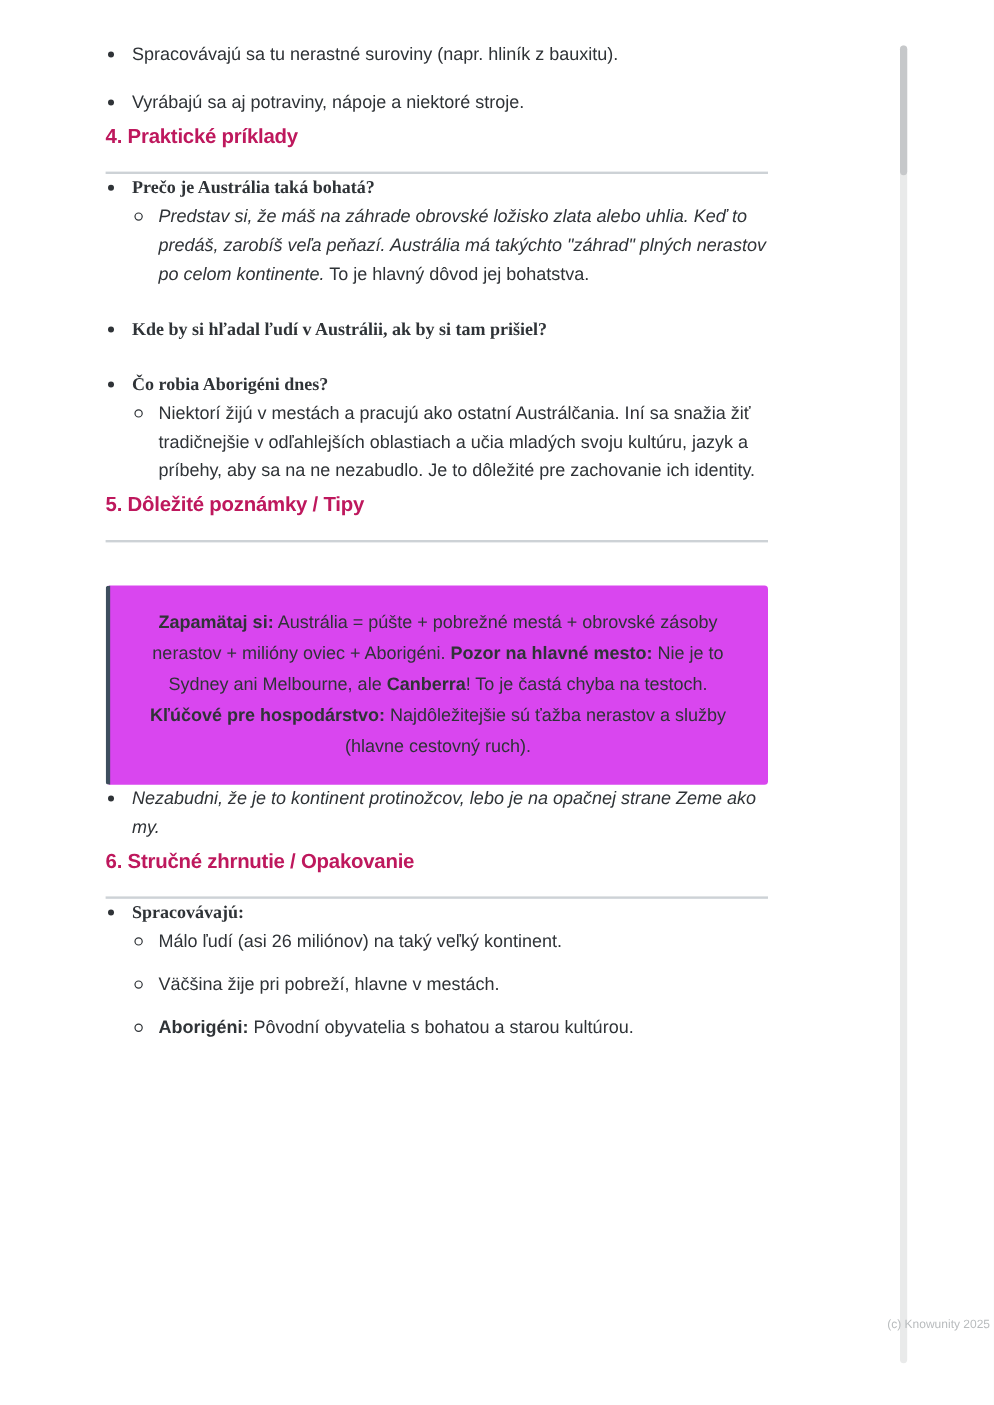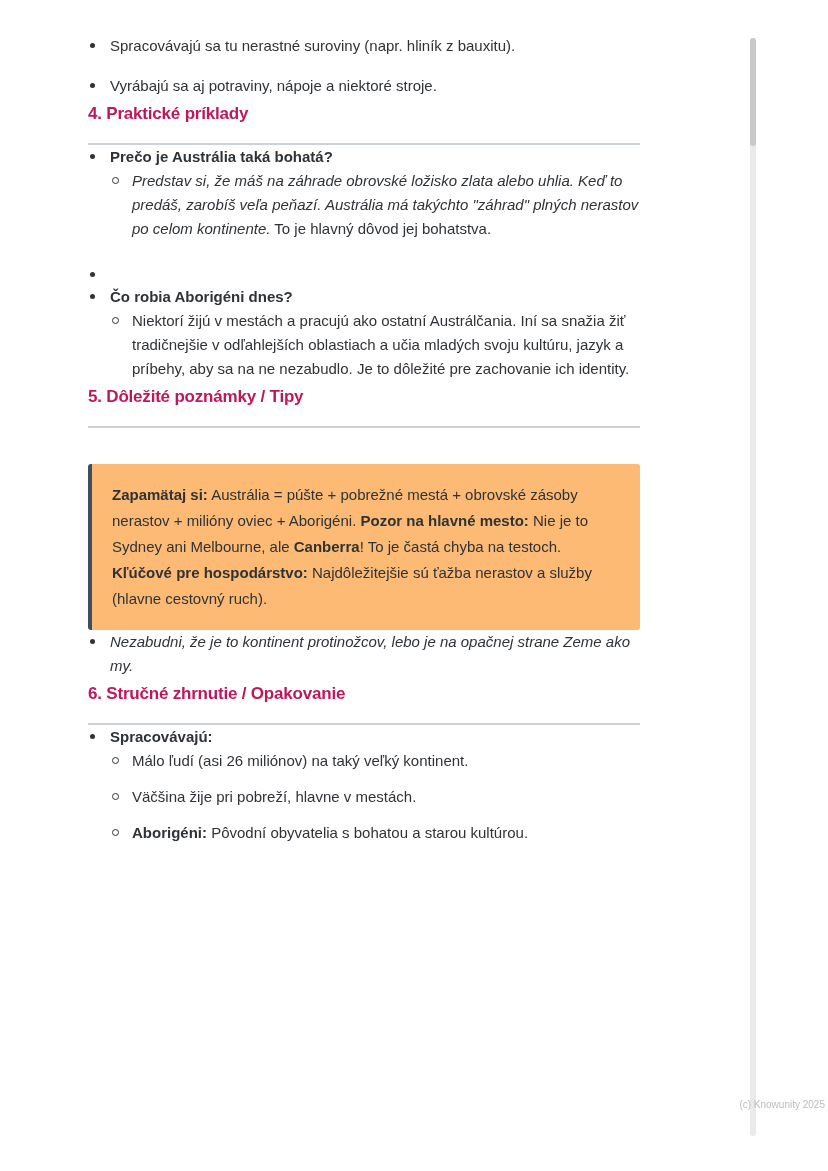--- a/index.html
+++ b/index.html
@@ -58,40 +58,41 @@
   .marker.circle::before {
     content: "";
     position: absolute;
     left: 2px; top: 8px;
     width: 5px; height: 5px;
     border-radius: 50%;
     border: 1.5px solid #2f3337;
     background: transparent;
   }
   .li-text { flex: 1; }
-  .q { font-weight: 700; }
+  .q { font-weight: 700; font-family: Liberation Serif, serif; }
   .b { font-weight: 700; }
   .italic { font-style: italic; }
 
   .mt16 { margin-top: 16px; }
   .mt20 { margin-top: 20px; }
   .mt22 { margin-top: 22px; }
   .mt30 { margin-top: 30px; }
   .mt42 { margin-top: 42px; }
 
   .sub { margin: 8px 0 0 20px; }
   .sub li.row + li.row { margin-top: 12px; }
 
   .callout {
     margin-top: 36px;
-    background: #fdba74;
+    background: #d946ef;
     border-left: 4px solid #3e4e5e;
     border-radius: 3px;
     padding: 18px 22px 18px 20px;
     line-height: 26px;
+    text-align: center;
   }
 
   .watermark {
     position: absolute;
     right: 40px;
     bottom: 61px;
     font-size: 10px;
     color: #b9bcbe;
   }
   .scrollbar-track {
@@ -141,20 +142,21 @@
               <span class="marker circle"></span>
               <span class="li-text"><span class="italic">Predstav si, že máš na záhrade obrovské ložisko zlata alebo uhlia. Keď to predáš, zarobíš veľa peňazí. Austrália má takýchto "záhrad" plných nerastov po celom kontinente.</span><span> To je hlavný dôvod jej bohatstva.</span></span>
             </li>
           </ul>
         </span>
       </li>
 
       <li class="row mt22">
         <span class="marker dot"></span>
         <span class="li-text">
+          <span class="q">Kde by si hľadal ľudí v Austrálii, ak by si tam prišiel?</span>
         </span>
       </li>
 
       <li class="row mt22">
         <span class="marker dot"></span>
         <span class="li-text">
           <span class="q">Čo robia Aborigéni dnes?</span>
           <ul class="blist sub">
             <li class="row">
               <span class="marker circle"></span>

